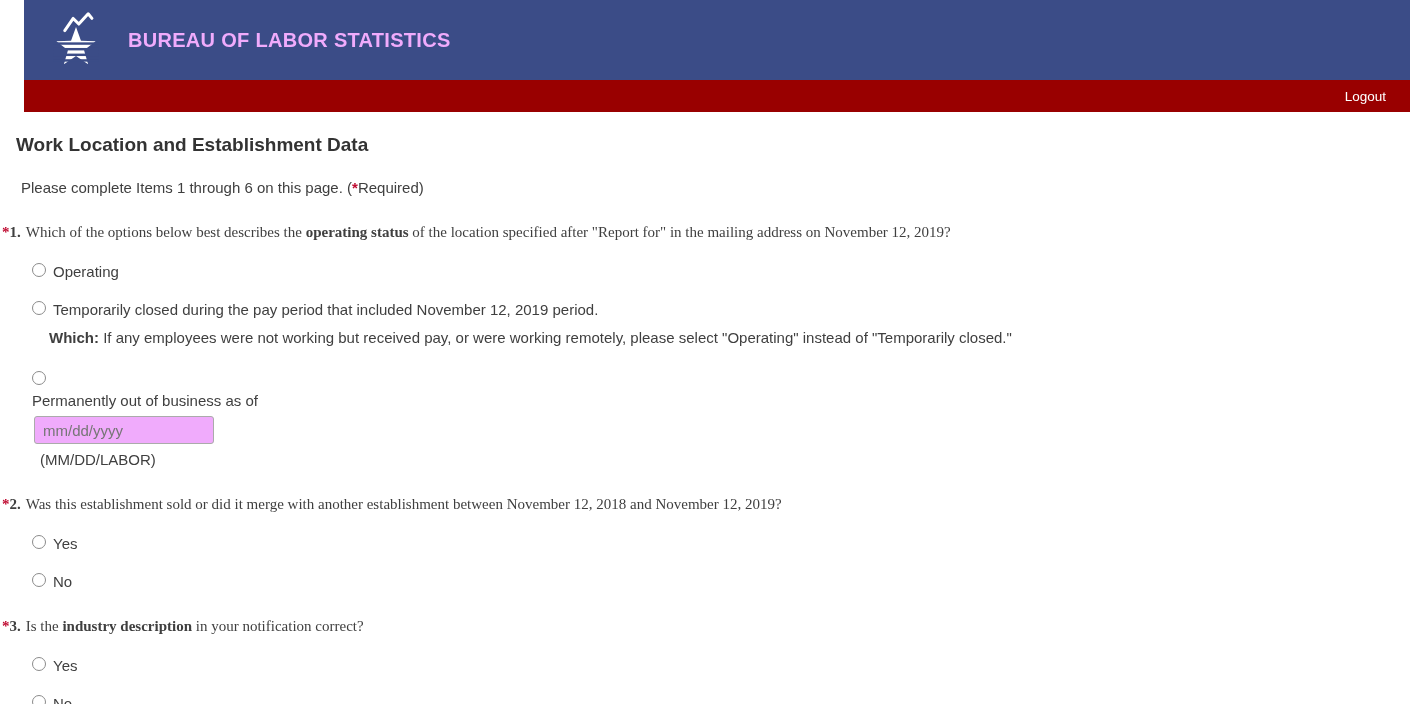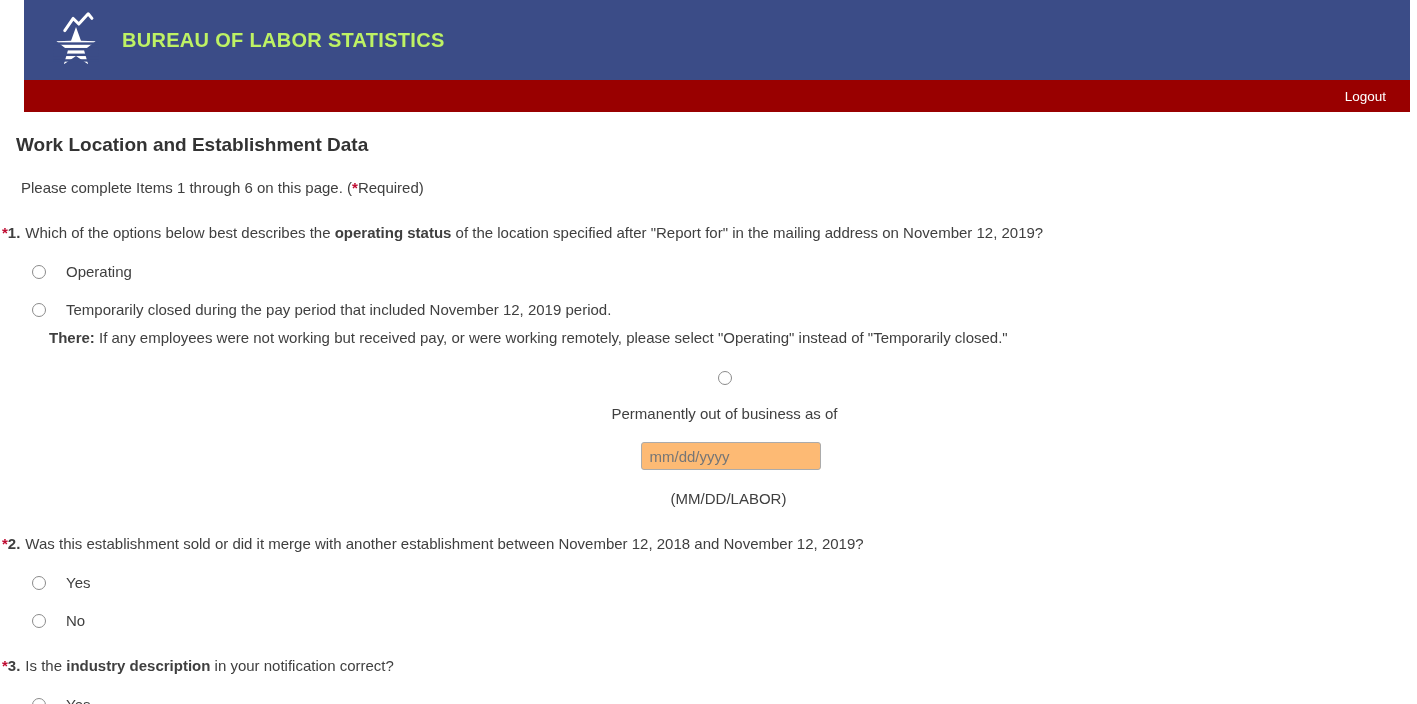--- a/index.html
+++ b/index.html
@@ -9,61 +9,61 @@
     font-family: "Liberation Sans", "DejaVu Sans", sans-serif;
     color: #3f3f3f; font-size: 15px;
   }
   
   .banner {
     margin: 0 7px 0 24px; height: 80px;
     background: #3b4c87;
     display: flex; align-items: center; padding-left: 22px;
   }
   .logo { width: 60px; height: 62px; flex: none; }
-  .titles { margin-left: 16px; color: #bef264; }
+  .titles { margin-left: 22px; color: #f0abfc; }
   .agency { font-size: 20px; font-weight: 700; letter-spacing: 0.3px; }
   .program { font-size: 15px; margin-top: 3px; }
   .redbar {
     margin: 0 7px 0 24px; height: 32px;
     background: #990000;
     display: flex; align-items: center; justify-content: flex-end;
     padding-right: 24px;
     padding-left: 31px;
   }
   .logout { color: #ffffff; font-size: 13.5px; text-decoration: none; cursor: pointer; }
   
   main { display: block; }
   h1 {
     margin: 22px 0 0 16px; font-size: 19px; font-weight: 700; color: #333333;
   }
   .intro { margin: 23px 0 0 21px; }
   .star { color: #bf0a30; font-weight: 700; }
-  .question { margin: 27px 0 0 2px; line-height: 19px; }
+  .question { margin: 27px 0 0 2px; line-height: 19px; font-family: Liberation Serif, serif; }
   .qnum { font-weight: 700; margin-right: 5px; }
   .qbold { font-weight: 700; }
   .options { margin-left: 32px; }
   .option {
-    margin-top: 21px; display: flex; align-items: center; gap: 20px;
+    margin-top: 21px; display: flex; align-items: flex-start; gap: 7px;
   }
   input[type="radio"] {
     appearance: none; -webkit-appearance: none;
     width: 14px; height: 14px; margin: 0; flex: none;
     border: 1px solid #8b8b8b; border-radius: 50%; background: #fff;
     cursor: pointer;
   }
   .note { margin: 10px 0 0 17px; line-height: 19px; }
   .note b { font-weight: 700; }
   .perm-row { margin-top: 24px; flex-direction: column; }
   .date-input {
     width: 180px; height: 28px;
     border: 1px solid #ababab; border-radius: 3px;
-    background: #fdba74; padding: 0 8px;
+    background: #f0abfc; padding: 0 8px;
     font-family: "Liberation Sans", "DejaVu Sans", sans-serif;
     font-size: 15px; color: #555555;
-    margin-left: 12px;
+    margin-left: 2px;
   }
   .date-input::placeholder { color: #767676; opacity: 1; }
   .hint { margin-left: 8px; }
   .bottom-space { height: 26px; }
 </style>
 </head>
 <body>
 
 <header class="banner">
   <span class="logo">
@@ -96,21 +96,21 @@
     <label class="option">
       <input type="radio" name="q1" style="">
       <span>Operating</span>
     </label>
 
     <label class="option">
       <input type="radio" name="q1" style="">
       <span>Temporarily closed during the pay period that included November 12, 2019 period.</span>
     </label>
 
-    <div class="note"><b>There:</b><span> If any employees were not working but received pay, or were working remotely, please select "Operating" instead of "Temporarily closed."</span></div>
+    <div class="note"><b>Which:</b><span> If any employees were not working but received pay, or were working remotely, please select "Operating" instead of "Temporarily closed."</span></div>
 
     <div class="option perm-row">
       <input type="radio" name="q1" style="">
       <span>Permanently out of business as of</span>
       <input type="text" class="date-input" placeholder="mm/dd/yyyy" style="">
       <span class="hint">(MM/DD/LABOR)</span>
     </div>
   </div>
 
   <div class="question"><span class="star">*</span><span class="qnum">2.</span><span>Was this establishment sold or did it merge with another establishment between November 12, 2018 and November 12, 2019?</span></div>

